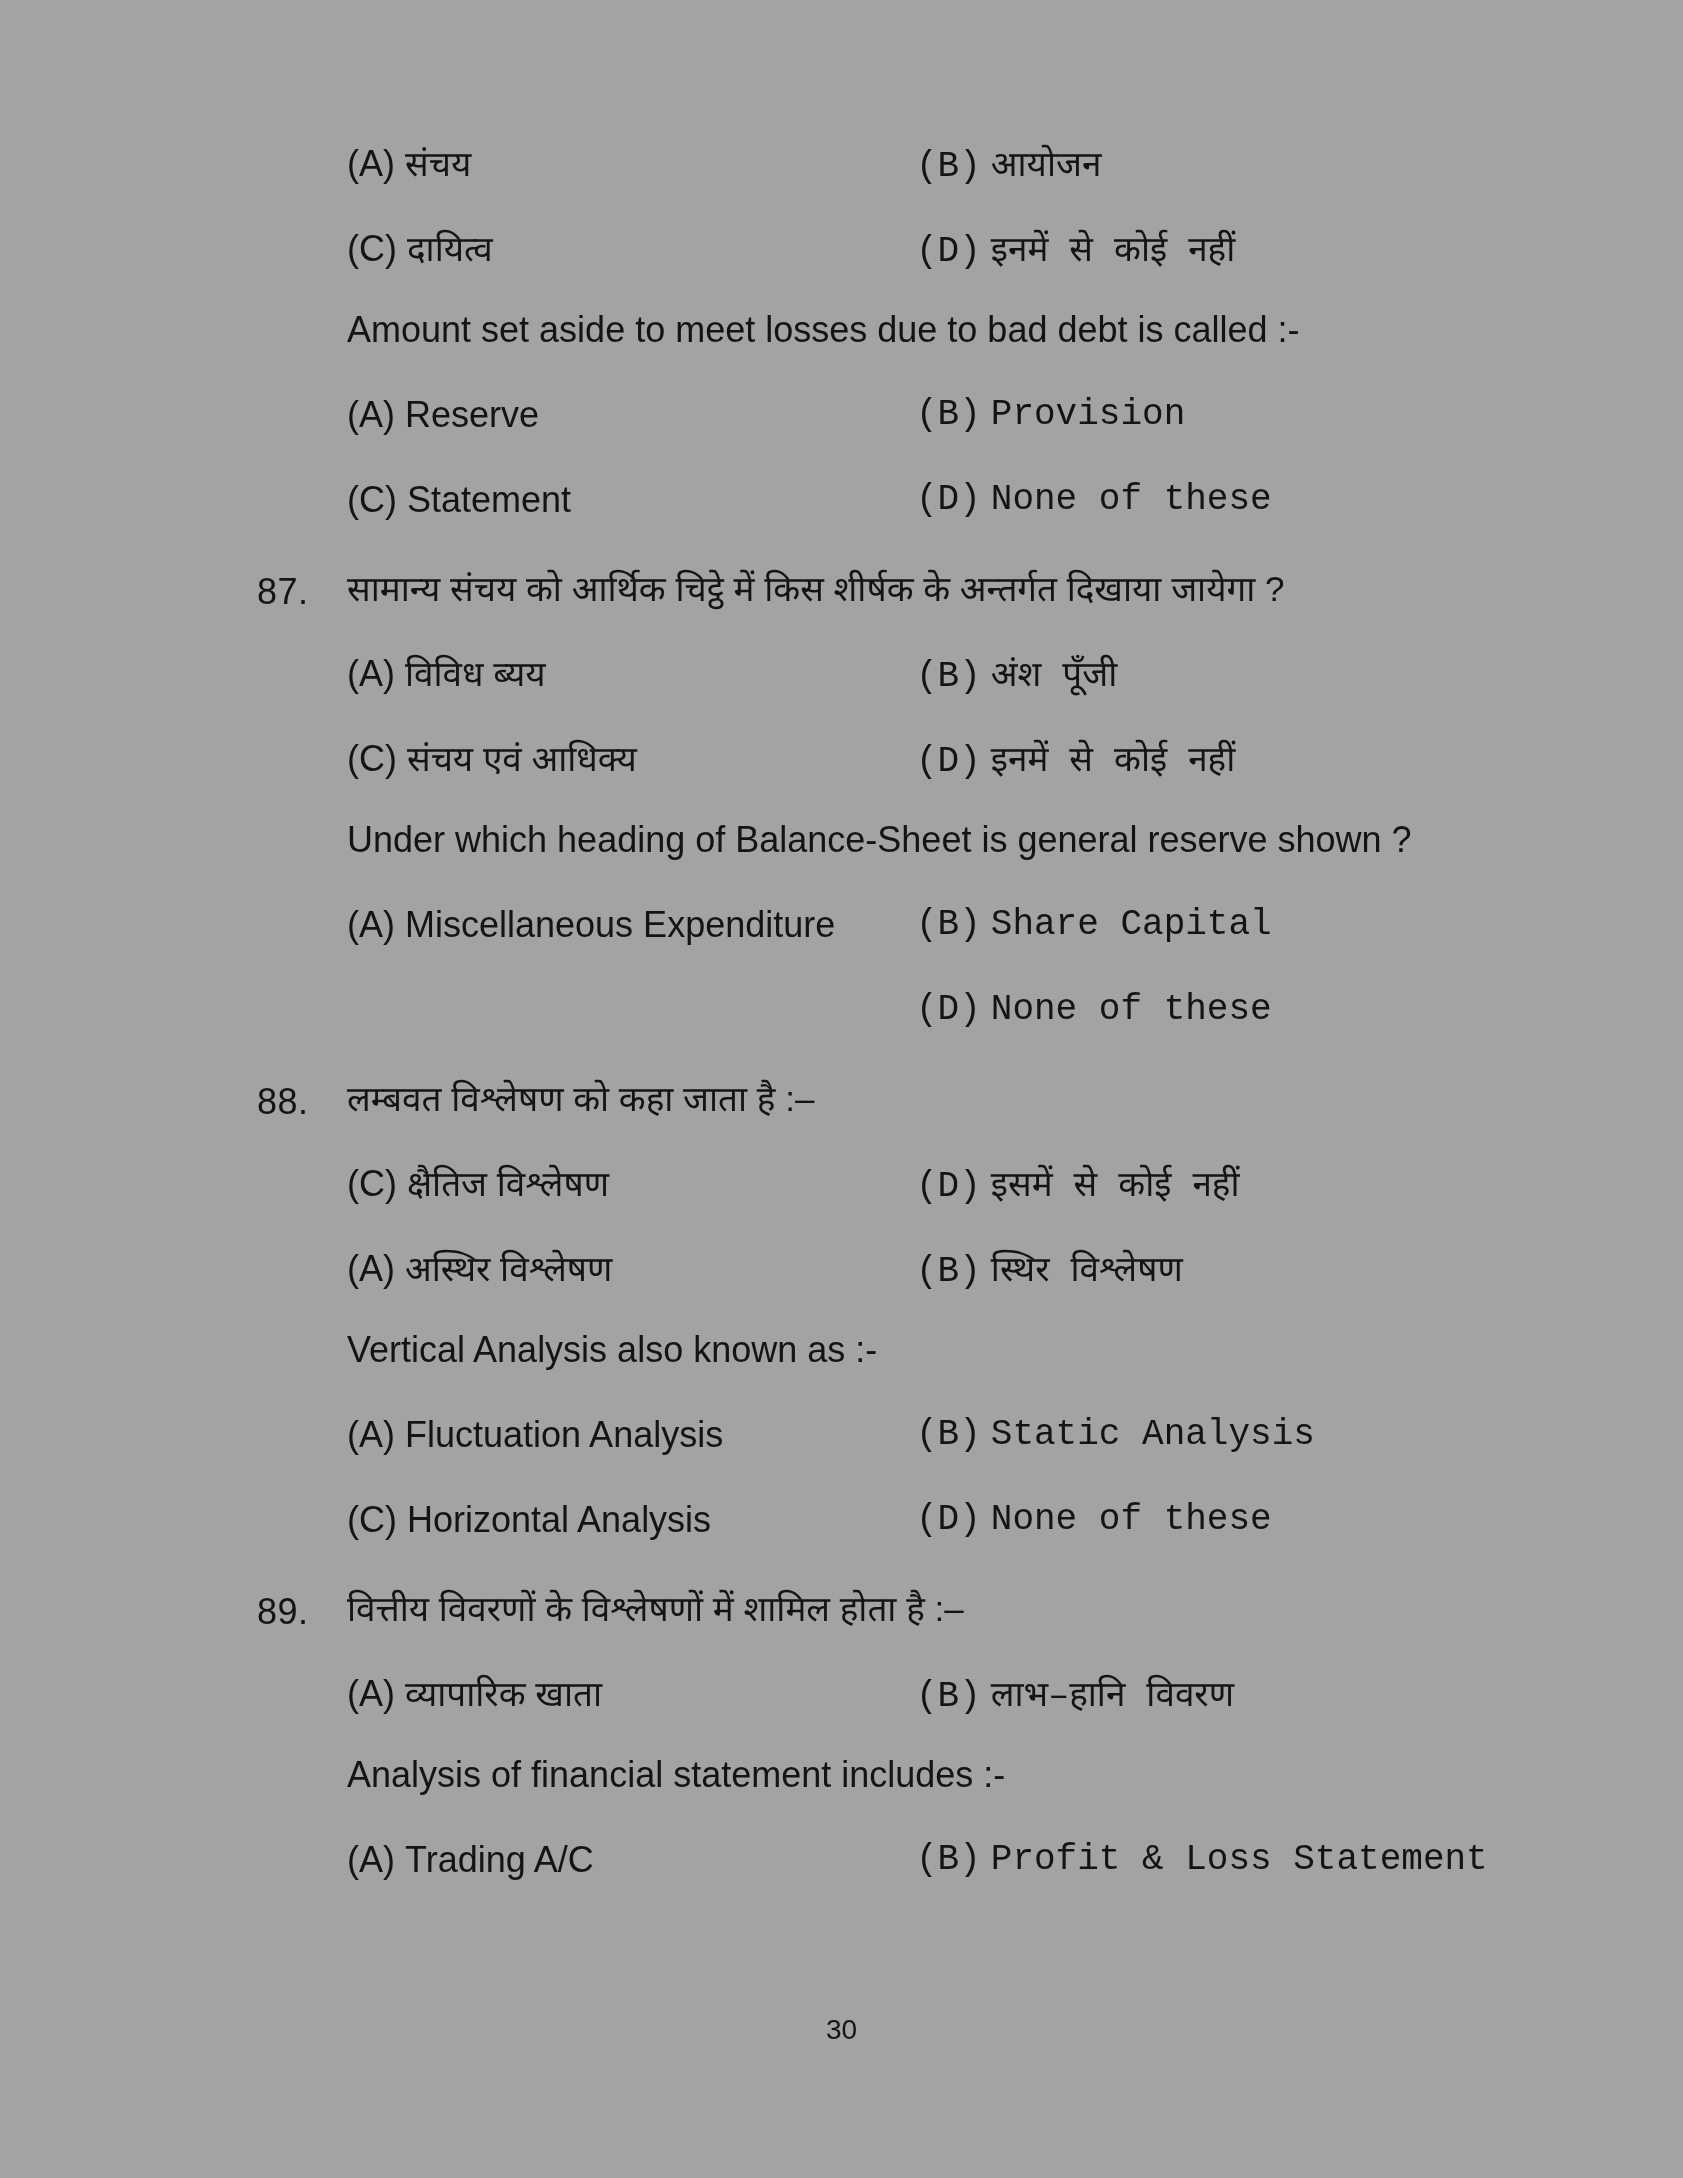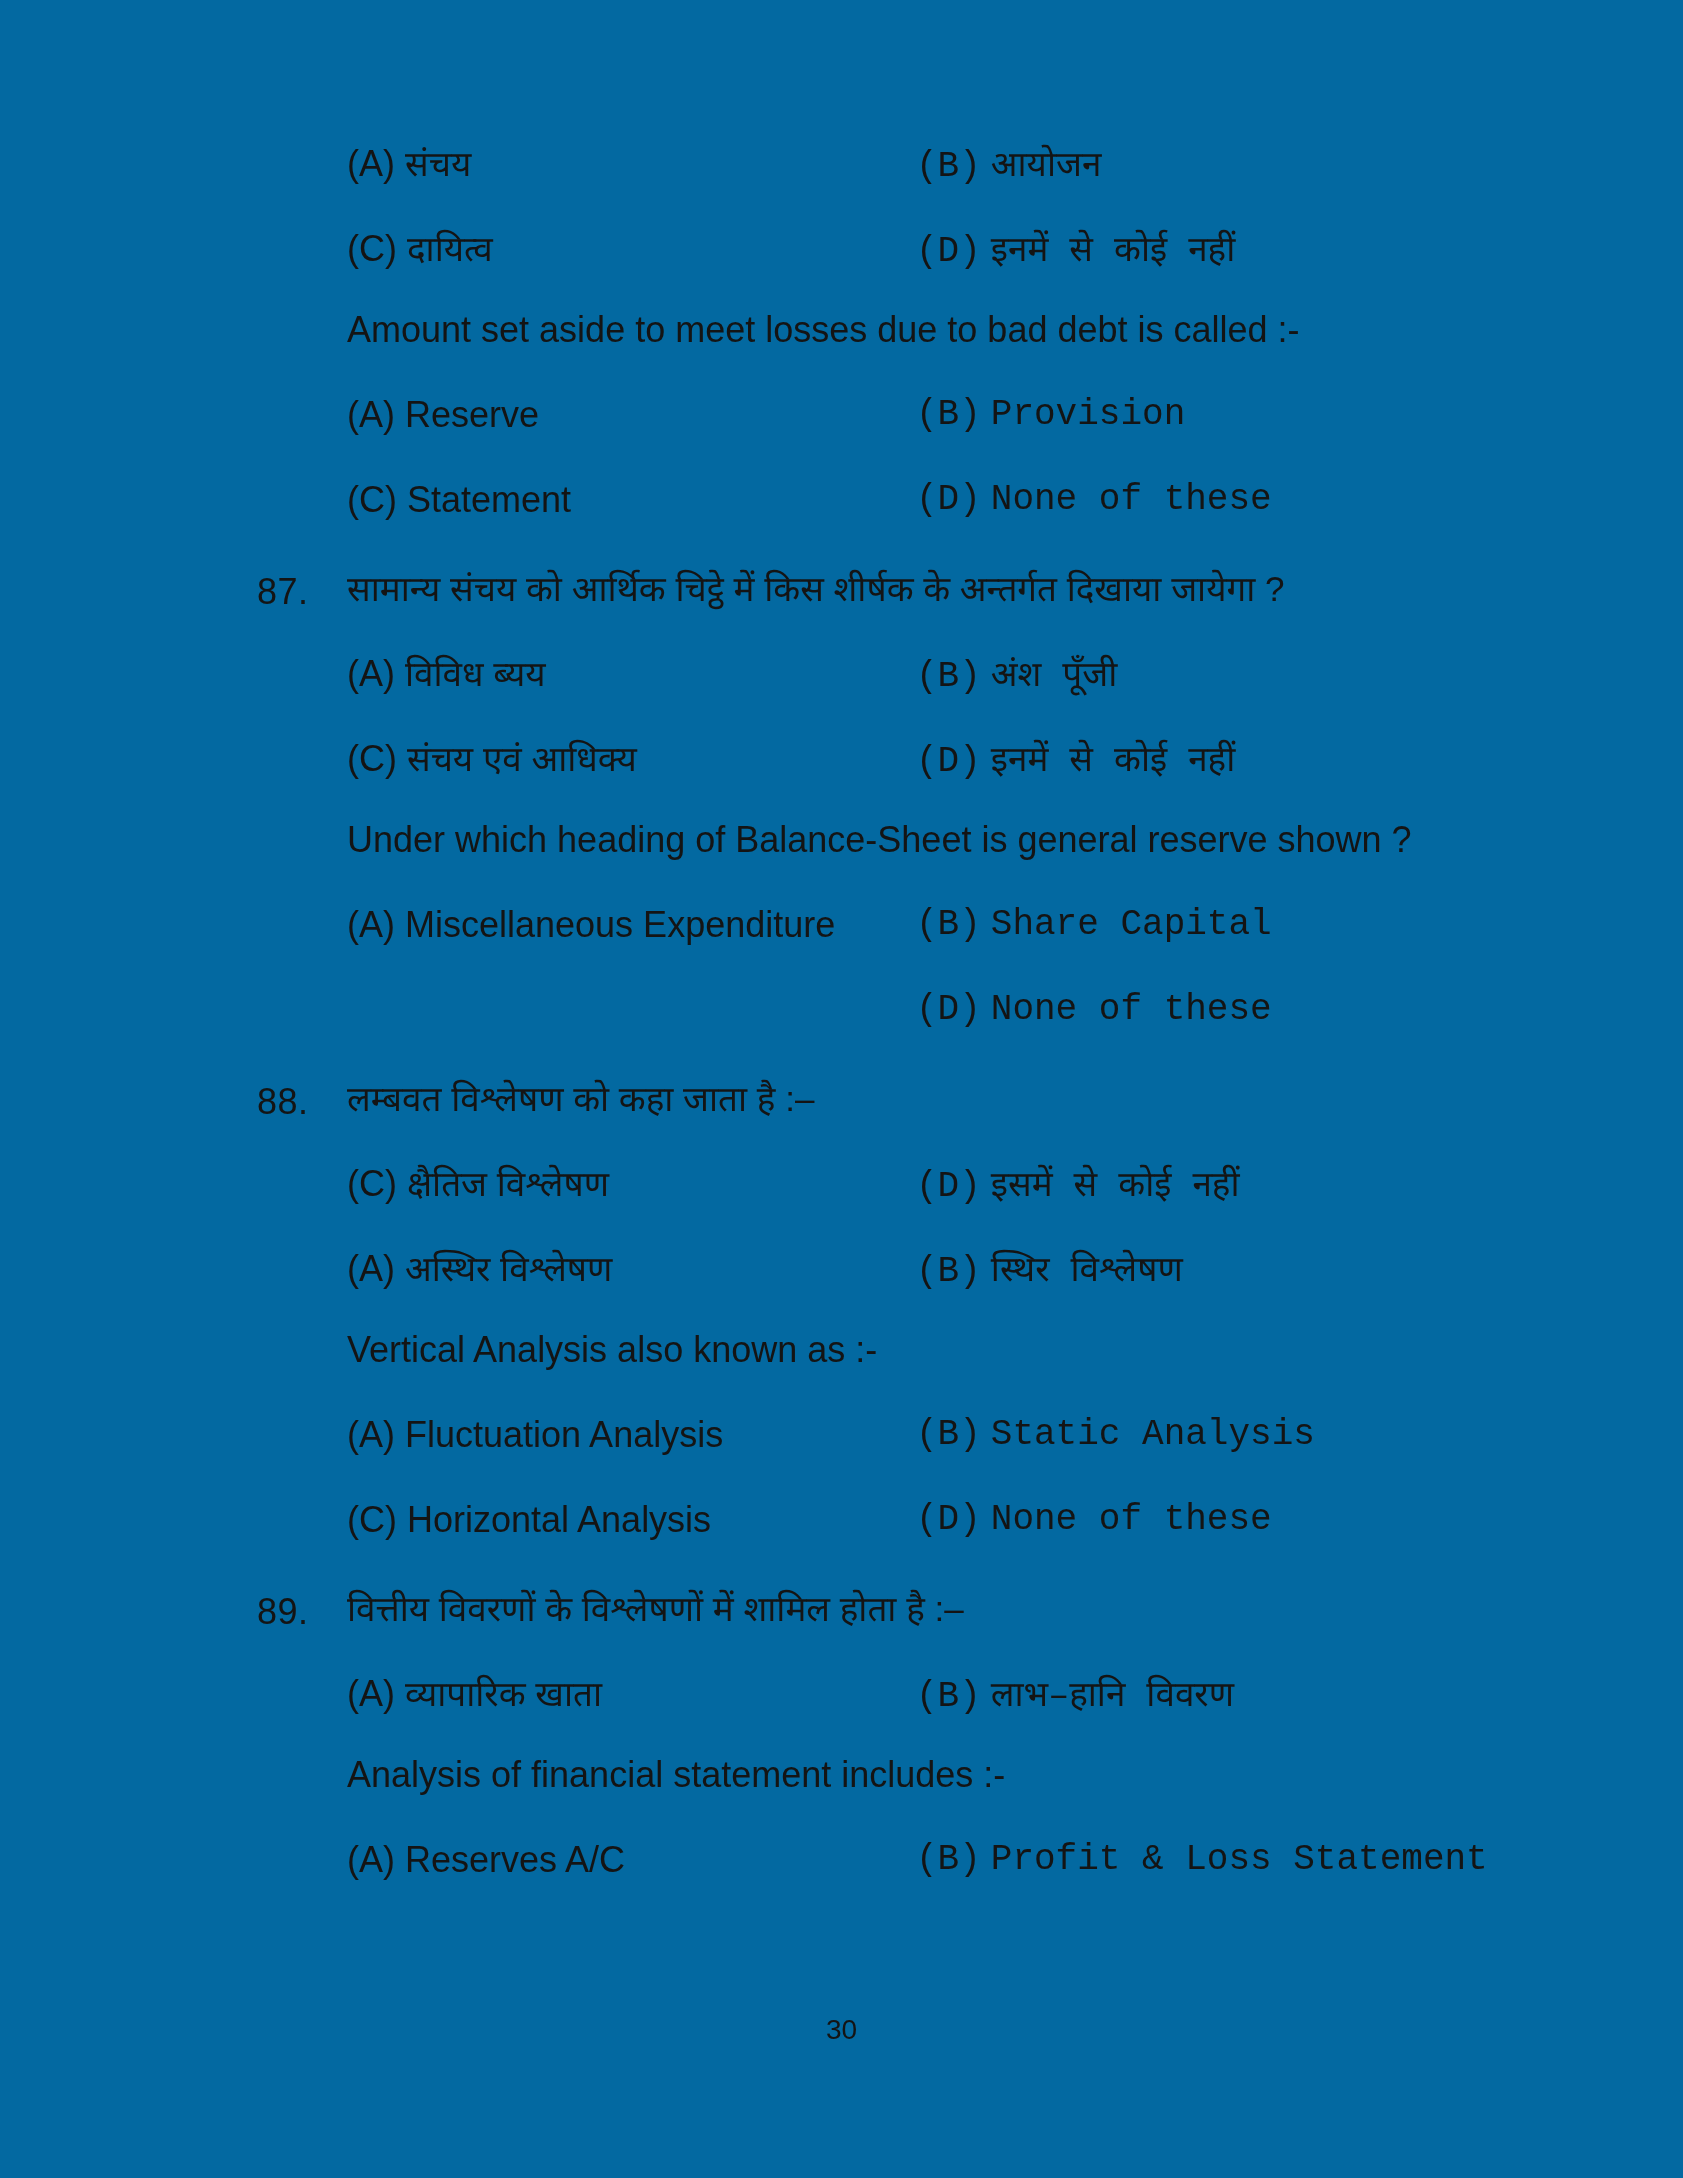--- a/index.html
+++ b/index.html
@@ -4,21 +4,21 @@
 <style>
   html, body {
     margin: 0;
     padding: 0;
     background: #ffffff;
   }
   .sheet {
     position: relative;
     width: 1683px;
     height: 2178px;
-    background: #0369a1;
+    background: #a3a3a3;
     color: #141414;
     font-family: "Liberation Sans", "DejaVu Sans", sans-serif;
     overflow: hidden;
   }
   .content {
     position: absolute;
     top: 139px;
     left: 0;
     width: 100%;
   }
@@ -152,21 +152,21 @@
         <span class="qtext hi">वित्तीय विवरणों के विश्लेषणों में शामिल होता है :–</span>
       </div>
       <div class="row">
         <span class="cell-a opt hi"><span class="lbl">(A)</span><span class="txt hi">व्यापारिक खाता</span></span>
         <span class="cell-b opt hi"><span class="lbl">(B)</span><span class="txt hi">लाभ–हानि विवरण</span></span>
       </div>
       <div class="row">
         <span class="qtext en">Analysis of financial statement includes :-</span>
       </div>
       <div class="row">
-        <span class="cell-a opt en"><span class="lbl">(A)</span><span class="txt en">Reserves A/C</span></span>
+        <span class="cell-a opt en"><span class="lbl">(A)</span><span class="txt en">Trading A/C</span></span>
         <span class="cell-b opt en"><span class="lbl">(B)</span><span class="txt en">Profit &amp; Loss Statement</span></span>
       </div>
     </section>
 
   </div>
 
   <div class="footer">
     <span>30</span>
   </div>
 </div>

